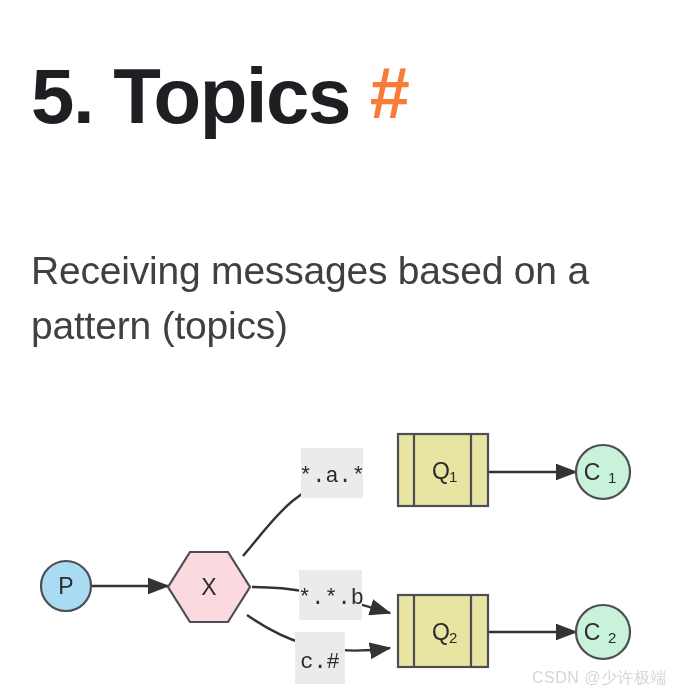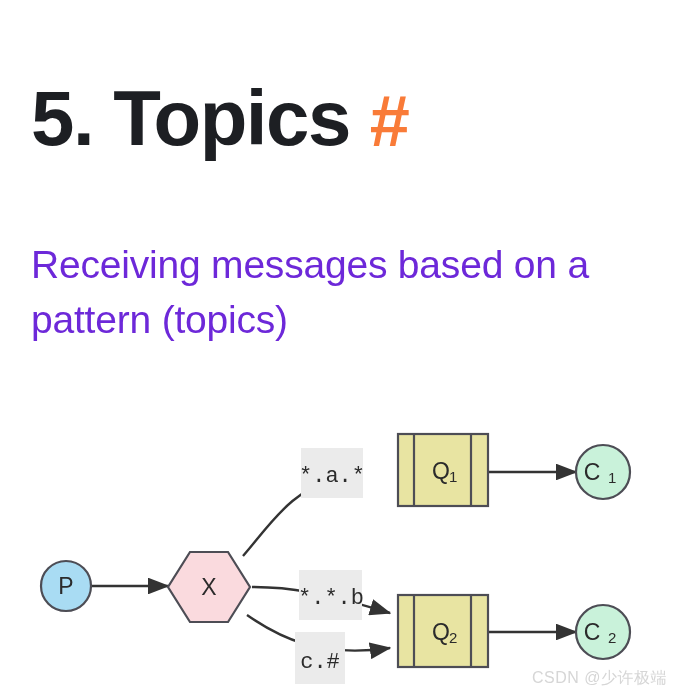--- a/index.html
+++ b/index.html
@@ -17,21 +17,21 @@
   }
 
   
   #page-heading {
     position: absolute;
     left: 31px;
     top: 36px;
     width: 620px;
     height: 100px;
     display: flex;
-    align-items: flex-end;
+    align-items: flex-start;
     white-space: nowrap;
   }
   #page-heading .heading-text {
     font-size: 78px;
     font-weight: 700;
     letter-spacing: -1.5px;
     color: #1d1f23;
     line-height: 1;
   }
   #page-heading .anchor-hash {
@@ -40,25 +40,25 @@
     color: #f97b38;
     line-height: 1;
     margin-left: 20px;
     text-decoration: none;
   }
 
   
   #subtitle {
     position: absolute;
     left: 31px;
-    top: 198px;
+    top: 204px;
     width: 625px;
     font-size: 39px;
     font-weight: 300;
-    color: #6d28d9;
+    color: #404040;
     line-height: 1.42;
     letter-spacing: -0.2px;
   }
 
   
   #diagram-wrap {
     position: absolute;
     left: 0;
     top: 410px;
     width: 681px;

